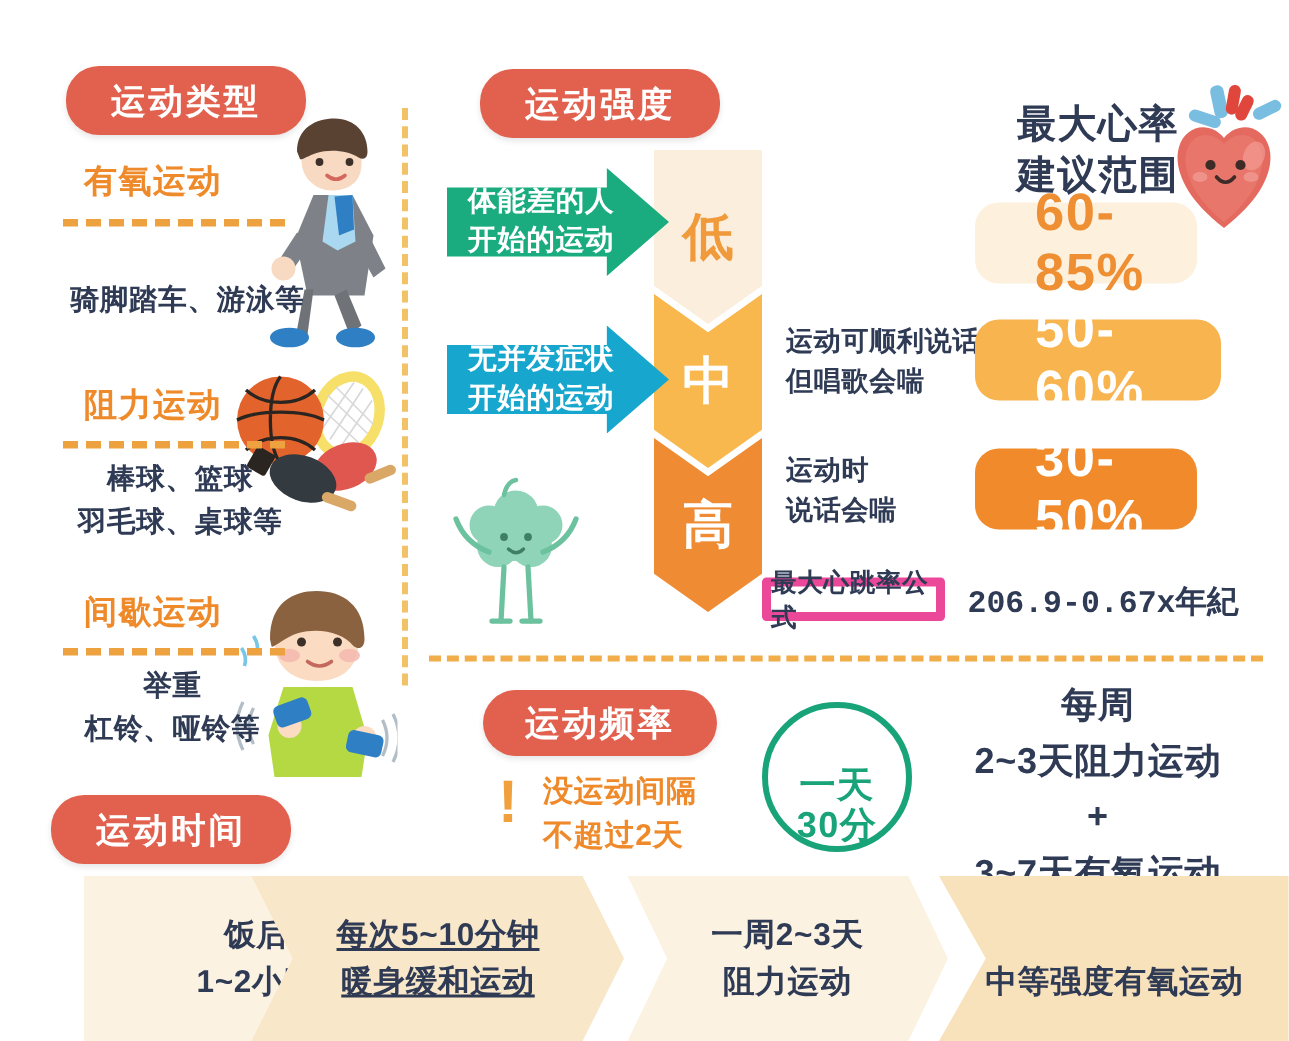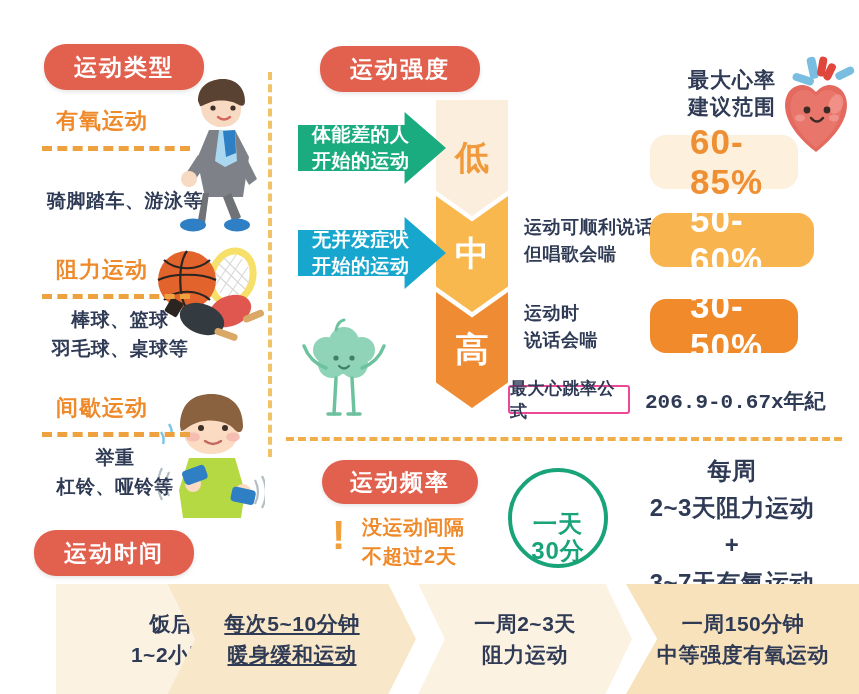--- a/index.html
+++ b/index.html
@@ -102,29 +102,29 @@
 
   .desc {
     position: absolute;
     color: #2f3a55; font-size: 18px; font-weight: bold;
     line-height: 1.5; letter-spacing: 0.5px;
   }
 
   
   .heart-title {
     position: absolute;
-    color: #2f3a55; font-size: 21px; font-weight: bold;
+    color: #2f3a55; font-size: 26px; font-weight: bold;
     line-height: 1.3; text-align: center; letter-spacing: 1px;
     text-shadow: 1.5px 1.5px 0 #ffffff, -1.5px 1.5px 0 #ffffff;
   }
 
   
   .formula-box {
     position: absolute;
-    border: 2px solid #ec4899;
+    border: 6px solid #ec4899;
     border-radius: 3px;
     color: #2f3a55; font-size: 17px; font-weight: bold;
     display: flex; align-items: center; justify-content: center;
     letter-spacing: 0.5px;
   }
   .formula-val {
     position: absolute;
     color: #2f3a55; font-size: 21px; font-weight: bold;
     font-family: "Liberation Mono", "DejaVu Sans Mono", monospace;
     letter-spacing: 0px;
@@ -346,21 +346,21 @@
     <span>说话会喘</span>
   </div>
   <div class="pct p3" style="left:650px; top:299px; width:148px; height:54px;">30-50%</div>
 
   <div class="formula-box" style="left:508px; top:385px; width:122px; height:29px;">最大心跳率公式</div>
   <div class="formula-val" style="left:645px; top:387px;">206.9-0.67x年紀</div>
 
   <div class="pill" style="left:322px; top:460px; width:156px; height:44px;">运动频率</div>
 
   <div class="bang" style="left:332px; top:515px;">!</div>
-  <div class="freq-text" style="left:362px; top:514px;font-family:Liberation Mono, monospace;">
+  <div class="freq-text" style="left:362px; top:514px;">
     <span>没运动间隔</span><br>
     <span>不超过2天</span>
   </div>
 
   <div class="ring" style="left:508px; top:468px; width:100px; height:100px;">
     <span>一天</span>
     <span>30分</span>
   </div>
 
   <div class="weekly" style="left:612px; top:452px; width:240px;">
@@ -388,19 +388,19 @@
     <div class="chev" style="left:392px; width:240px; background:#fbf2e2;
                 clip-path:polygon(0 0, 89% 0, 100% 50%, 89% 100%, 11% 100%, 22% 50%, 11% 0);">
       <span style="padding-left:26px;">
         <span>一周2~3天</span><br>
         <span>阻力运动</span>
       </span>
     </div>
     <div class="chev" style="left:600px; width:260px; background:#f8e2bb;
                 clip-path:polygon(0 0, 100% 0, 100% 100%, 10% 100%, 22% 50%, 10% 0);">
       <span style="padding-left:26px;">
-        <span>一周150分钟</span><br>
+        <br>
         <span>中等强度有氧运动</span>
       </span>
     </div>
   </div>
 
 </div>
 
 </body></html>

